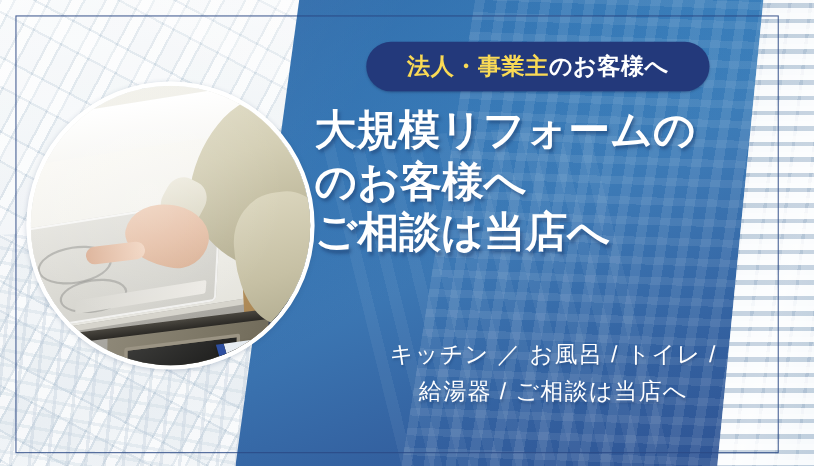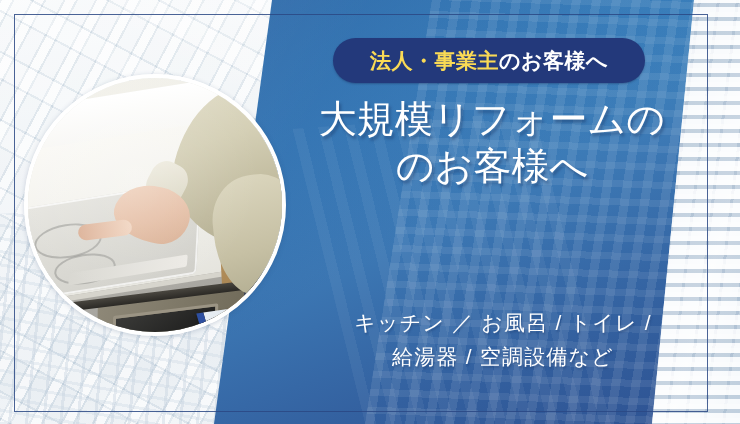--- a/index.html
+++ b/index.html
@@ -329,23 +329,23 @@
     white-space: nowrap;
   }
   .badge-hi { color: #fada55; }
   .badge-lo { color: #ffffff; }
 
   
   .headline {
     position: absolute;
     left: 286px; top: 96px;
     width: 412px;
-    text-align: center;
+    text-align: left;
     color: #ffffff;
-    font-weight: normal;
+    font-weight: bold;
     font-size: 38px;
     line-height: 1.23;
     letter-spacing: 0px;
     text-shadow: 2px 3px 3px rgba(22,48,96,.45);
   }
   .headline .ln { display: block; white-space: nowrap; }
 
   
   .subtext {
     position: absolute;
@@ -413,20 +413,21 @@
     </div>
   </div>
 
   <div class="badge">
     <span class="badge-text"><span class="badge-hi">法人・事業主</span><span class="badge-lo">のお客様へ</span></span>
   </div>
 
   <div class="headline">
     <span class="ln">大規模リフォームの</span>
     <span class="ln">のお客様へ</span>
+    <span class="ln">ご相談は当店へ</span>
   </div>
 
   <div class="subtext">
     <span class="ln">キッチン ／ お風呂 / トイレ /</span>
-    <span class="ln">給湯器 / 空調設備など</span>
+    <span class="ln">給湯器 / ご相談は当店へ</span>
   </div>
 
 </div>
 
 </body></html>

